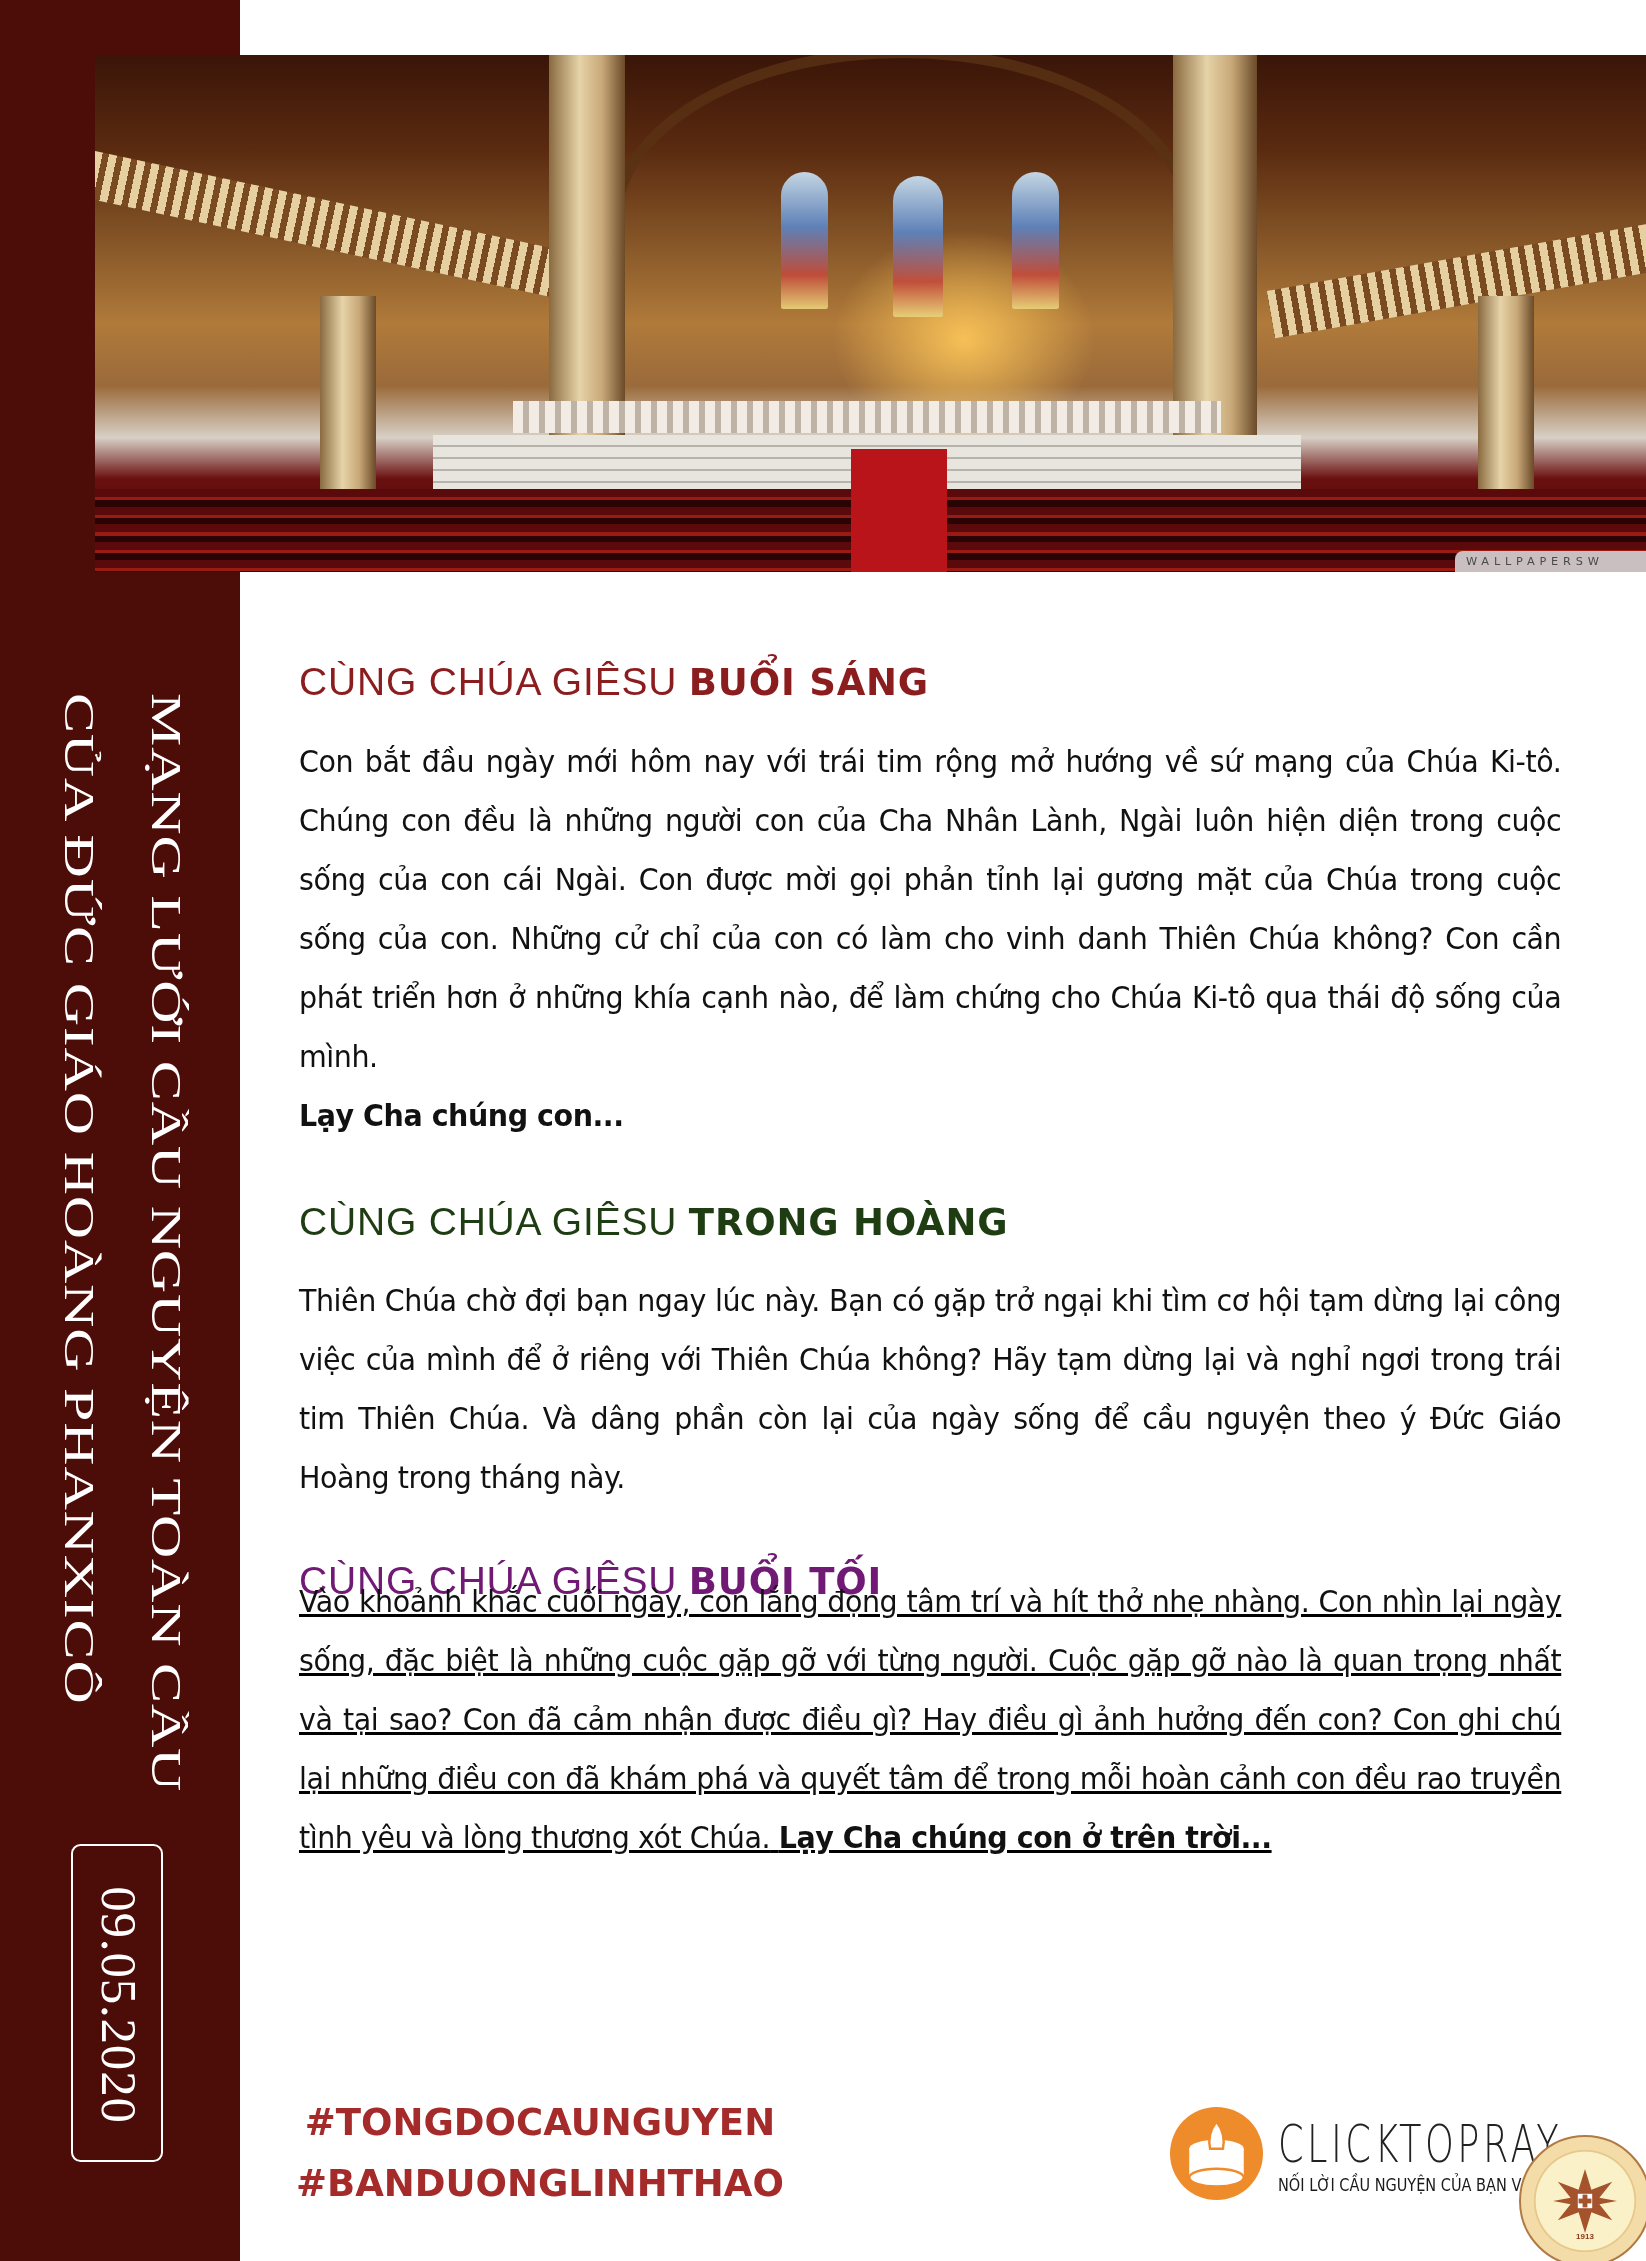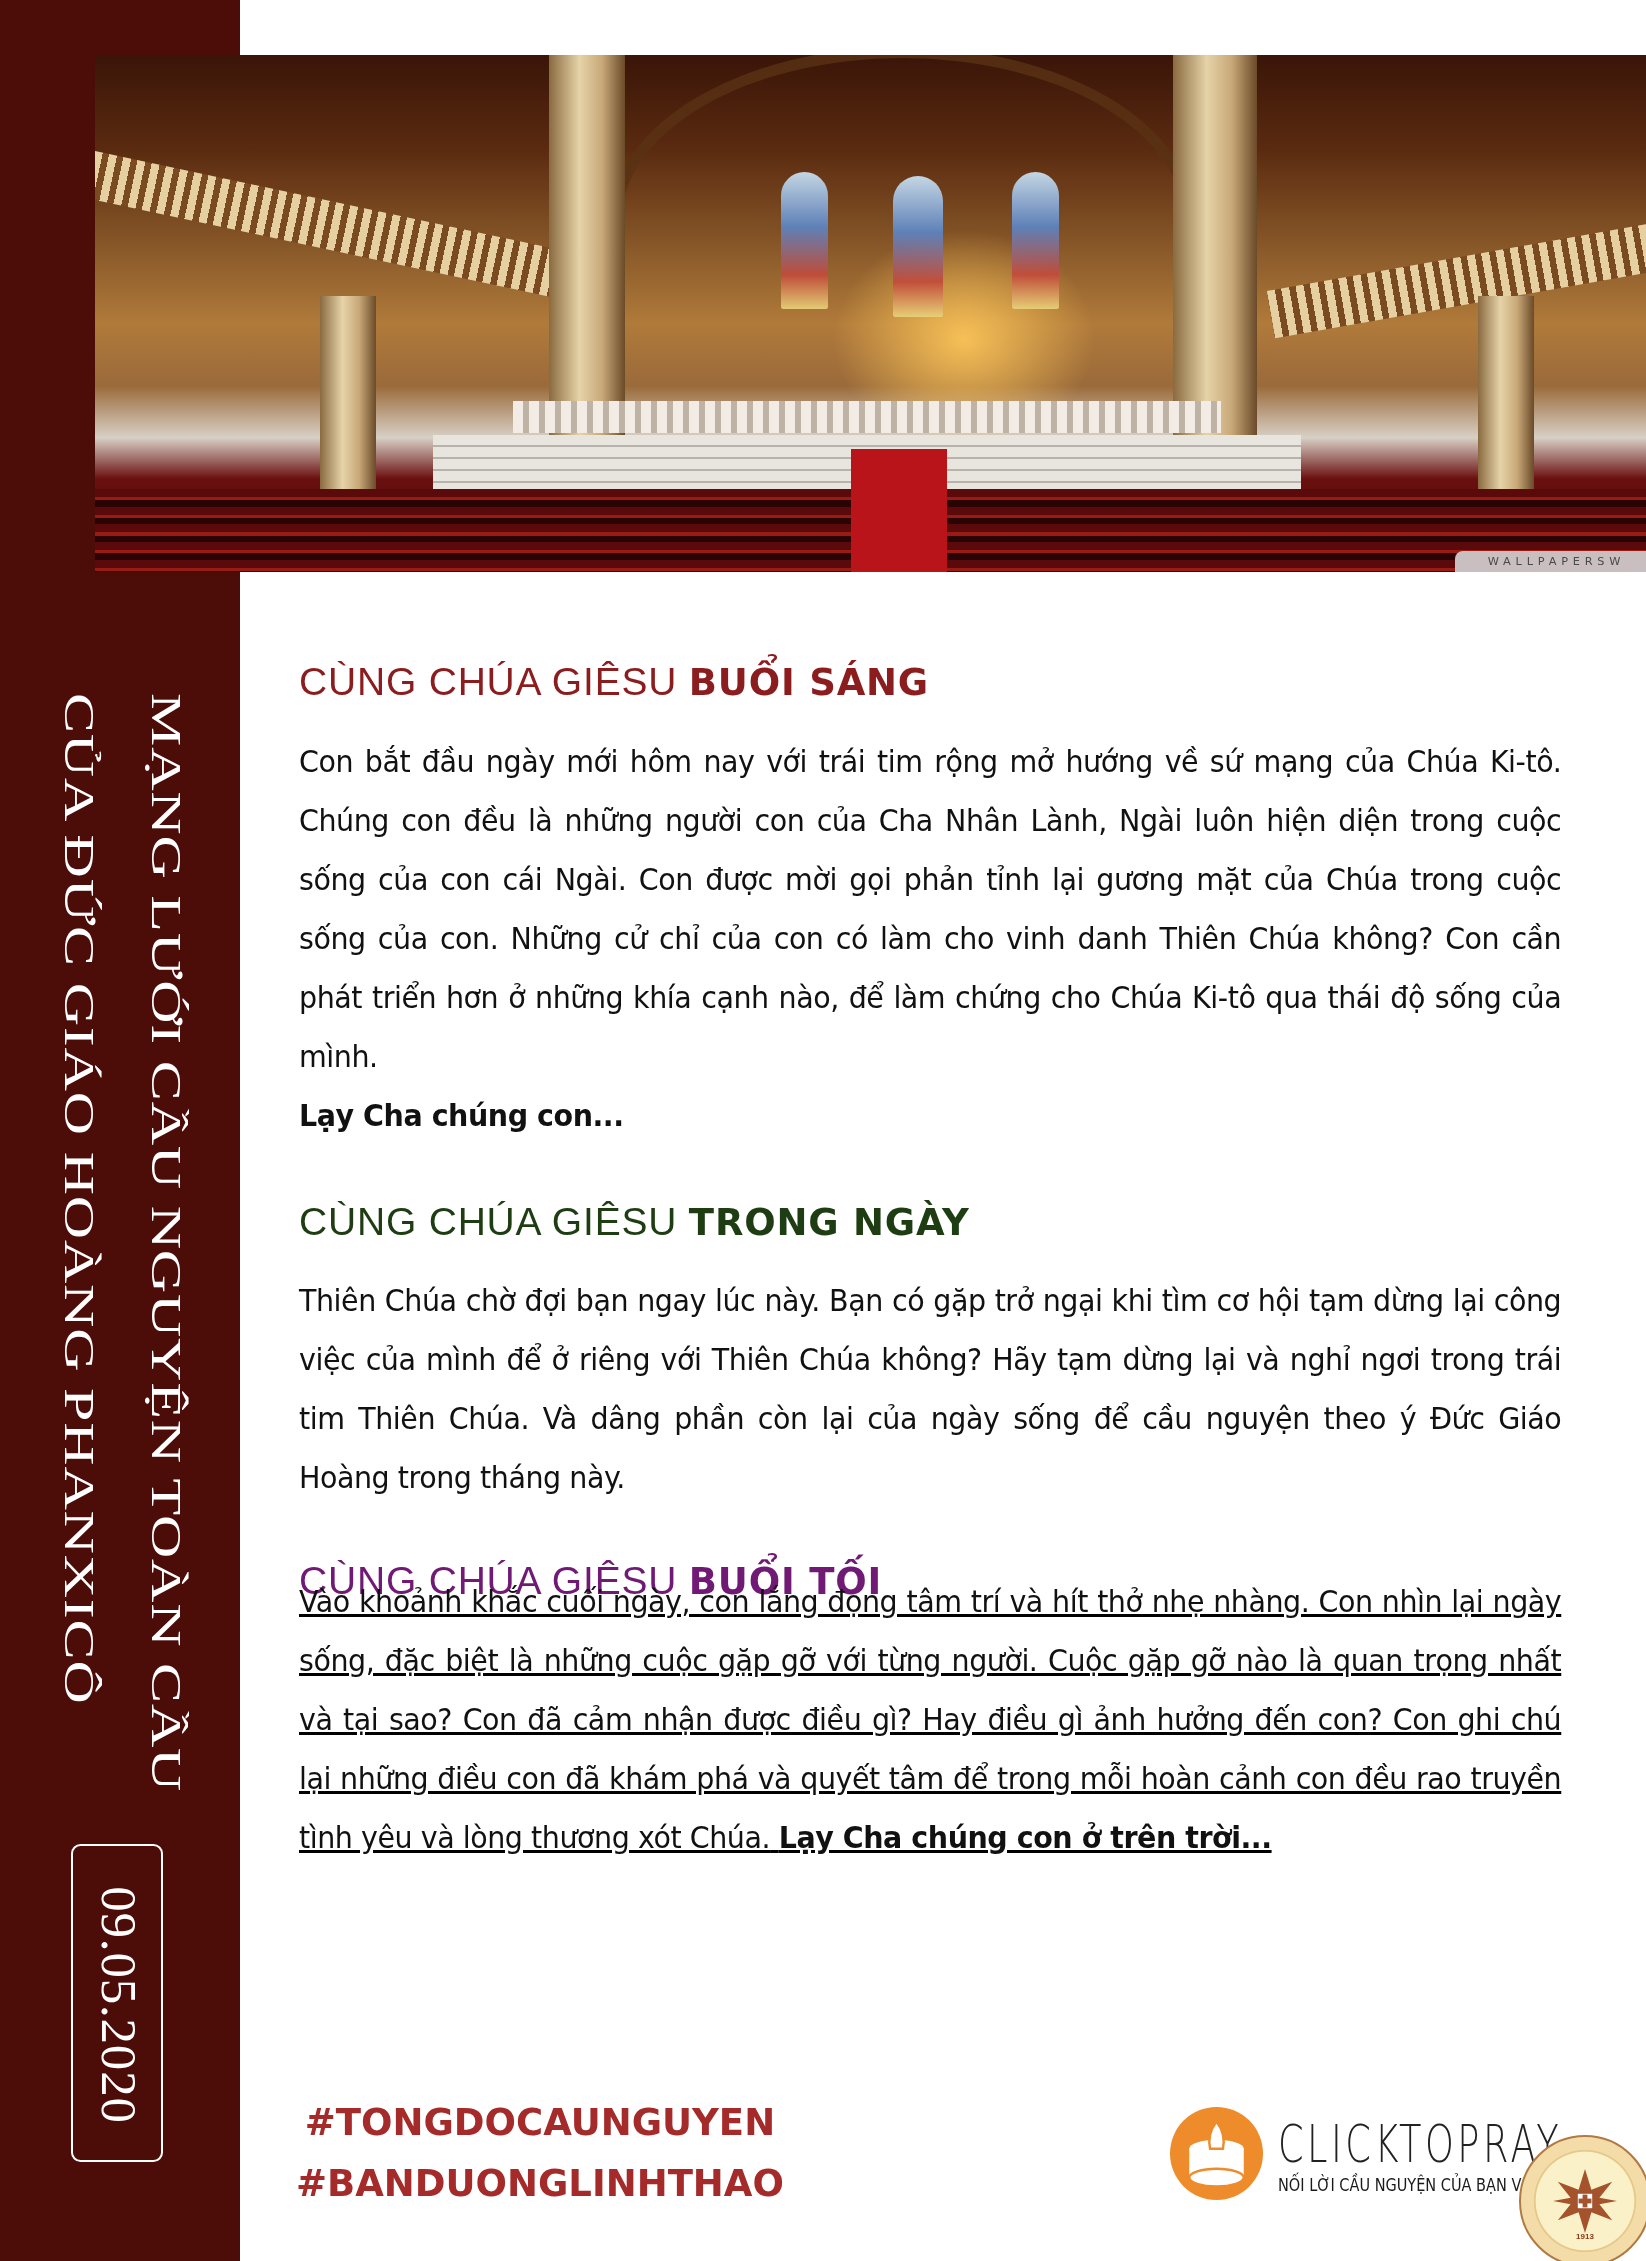--- a/index.html
+++ b/index.html
@@ -35,21 +35,20 @@
     color: #ffffff; text-align: center;
     font-family: "Liberation Serif", "DejaVu Serif", serif;
     font-size: 51px; line-height: 92px; letter-spacing: 0.8px;
   }
   .hero {
     position: absolute; left: 95px; top: 55px; width: 1552px; height: 517px;
     overflow: hidden;
     background:
       radial-gradient(ellipse 12% 30% at 56% 55%, rgba(255,200,90,0.9), rgba(255,160,50,0) 70%),
       linear-gradient(180deg, #3a1508 0%, #5a2a10 18%, #8a5a2a 38%, #b07a3a 52%, #9a6a3a 64%, #d8d0c6 74%, #6a1010 82%, #3a0606 100%);
-    text-align: center;
   }
   .hero .col { position: absolute; top: 0; bottom: 72px; background: linear-gradient(90deg, #8a6a40, #e6d3a8 40%, #c8a878 70%, #6a4a28); }
   .hero .win { position: absolute; border-radius: 32px 32px 3.2px 3.2px; background: linear-gradient(180deg, #cde4f5, #5b85c4 40%, #c24a3a 75%, #e8d27a); opacity: 0.92; }
   .hero .arch { position: absolute; border: 11.3px solid rgba(90,50,20,0.8); border-bottom: none; border-radius: 50% 50% 0 0; }
   .hero .rail { position: absolute; left: 418px; width: 708px; top: 346px; height: 32px;
     background: repeating-linear-gradient(90deg, #f2ece4 0 9.6px, #bfb3a6 9.6px 16px); }
   .hero .steps { position: absolute; left: 338px; width: 868px; top: 380px; height: 72px;
     background: repeating-linear-gradient(180deg, #e8e4de 0 9.6px, #b8b2ac 9.6px 12px); }
   .hero .carpet { position: absolute; left: 756px; width: 96px; top: 394px; height: 129px; background: #b8141a; }
   .hero .pews { position: absolute; top: 434px; height: 88px;
@@ -138,21 +137,21 @@
 <div class="section" style="top:732px;">
   <div class="para">
     <span>Con bắt đầu ngày mới hôm nay với trái tim rộng mở hướng về sứ mạng của Chúa Ki-tô. Chúng con đều là những người con của Cha Nhân Lành, Ngài luôn hiện diện trong cuộc sống của con cái Ngài. Con được mời gọi phản tỉnh lại gương mặt của Chúa trong cuộc sống của con. Những cử chỉ của con có làm cho vinh danh Thiên Chúa không? Con cần phát triển hơn ở những khía cạnh nào, để làm chứng cho Chúa Ki-tô qua thái độ sống của mình.</span><br>
     <span class="strong">Lạy Cha chúng con...</span>
   </div>
 </div>
 
 <div class="section" style="top:1190px;">
   <div class="heading h-green">
     <span class="light">CÙNG CHÚA GIÊSU</span>
-    <span class="bold">TRONG NGÀY</span>
+    <span class="bold">TRONG HOÀNG</span>
   </div>
 </div>
 <div class="section" style="top:1271px;">
   <div class="para">
     <span>Thiên Chúa chờ đợi bạn ngay lúc này. Bạn có gặp trở ngại khi tìm cơ hội tạm dừng lại công việc của mình để ở riêng với Thiên Chúa không? Hãy tạm dừng lại và nghỉ ngơi trong trái tim Thiên Chúa. Và dâng phần còn lại của ngày sống để cầu nguyện theo ý Đức Giáo Hoàng trong tháng này.</span>
   </div>
 </div>
 
 <div class="section" style="top:1549px;">
   <div class="heading h-teal">

